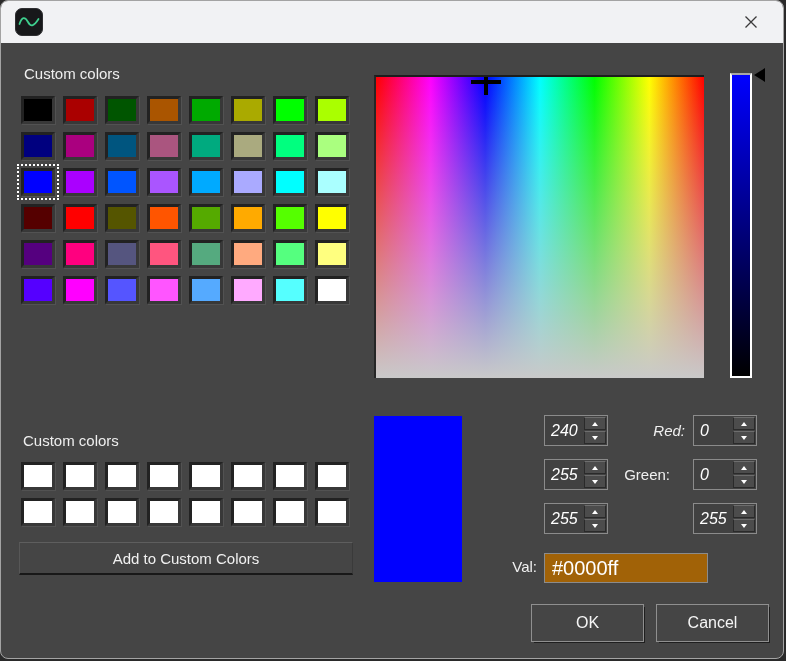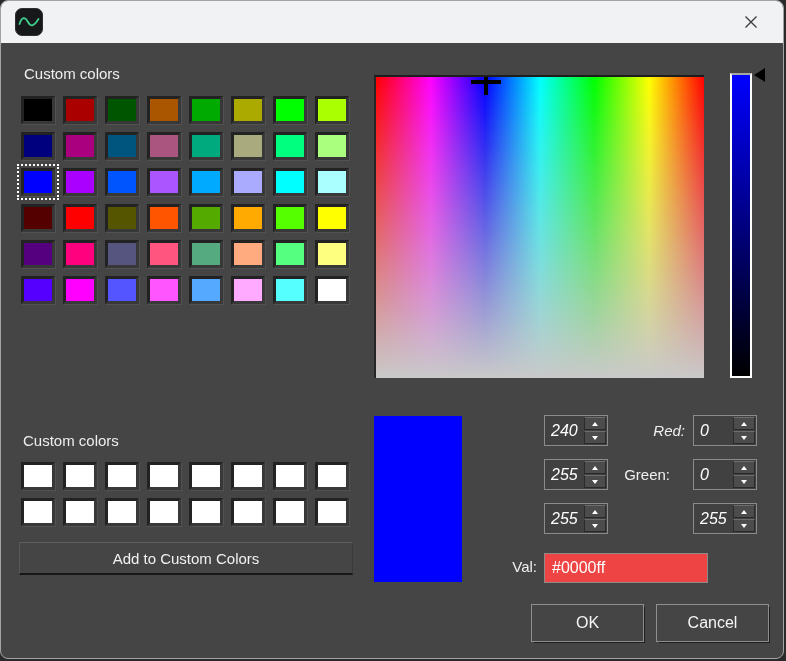--- a/index.html
+++ b/index.html
@@ -49,21 +49,21 @@
   .spin-value{flex:1;color:#ffffff;font-size:16px;line-height:29px;padding-left:6px;cursor:text;font-style:italic;}
   .spin-btns{width:22px;display:flex;flex-direction:column;padding:1px;gap:1px;}
   .spin-btn{flex:1;background:#4c4c4c;border:1px solid #2a2a2a;border-top-color:#6d6d6d;
     display:flex;align-items:center;justify-content:center;cursor:pointer;box-sizing:border-box;}
   .tri-up{width:0;height:0;border-left:3px solid transparent;border-right:3px solid transparent;
     border-bottom:4px solid #fff;}
   .tri-down{width:0;height:0;border-left:3px solid transparent;border-right:3px solid transparent;
     border-top:4px solid #fff;}
   
   .html-input{position:absolute;left:543px;top:552px;width:164px;height:30px;box-sizing:border-box;
-    background:#ef4444;border:1px solid #8b8b8b;color:#ffffff;font-size:16px;padding:0 7px;
+    background:#a16207;border:1px solid #8b8b8b;color:#ffffff;font-size:20px;padding:0 7px;
     font-family:"Liberation Sans",sans-serif;outline:none;}
   
   .dlg-btn{position:absolute;width:113px;height:38px;background:#454545;color:#f5f5f5;
     font-size:16px;display:flex;align-items:center;justify-content:center;box-sizing:border-box;
     border:1px solid #8f8f8f;box-shadow:2px 2px 0 -1px #1e1e1e;cursor:pointer;}
 </style>
 </head>
 <body>
 
 <div class="dialog">

